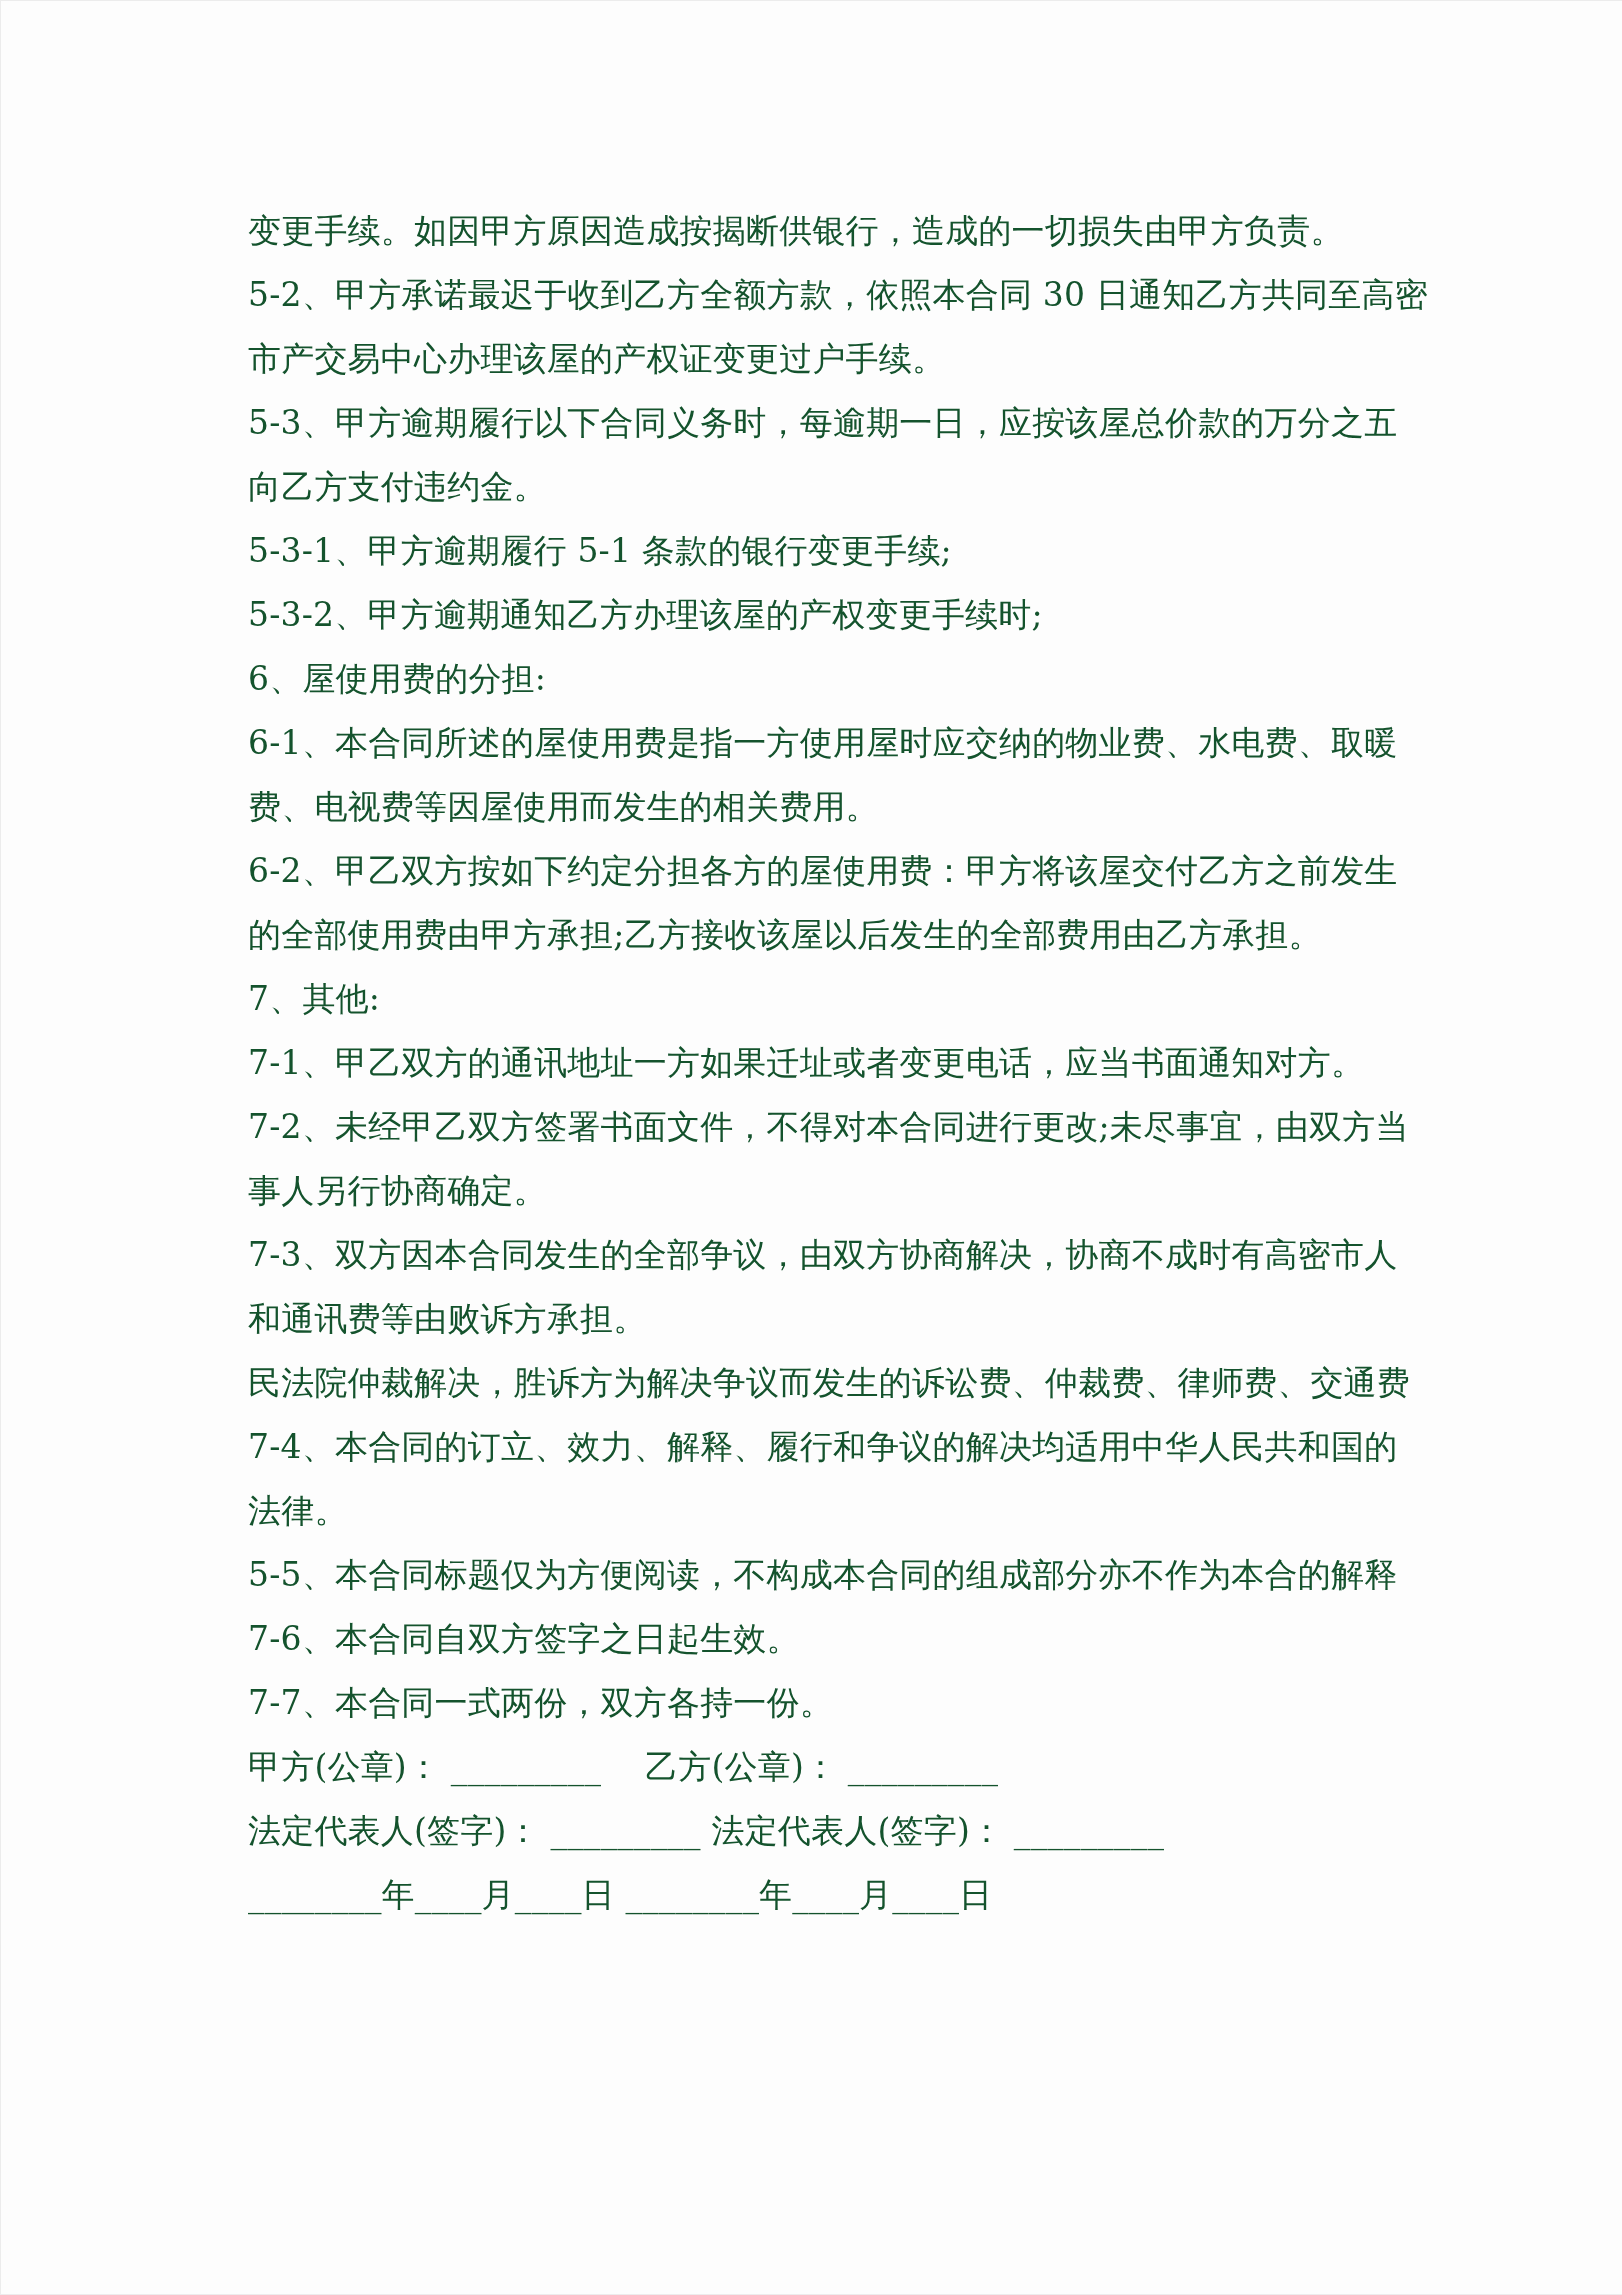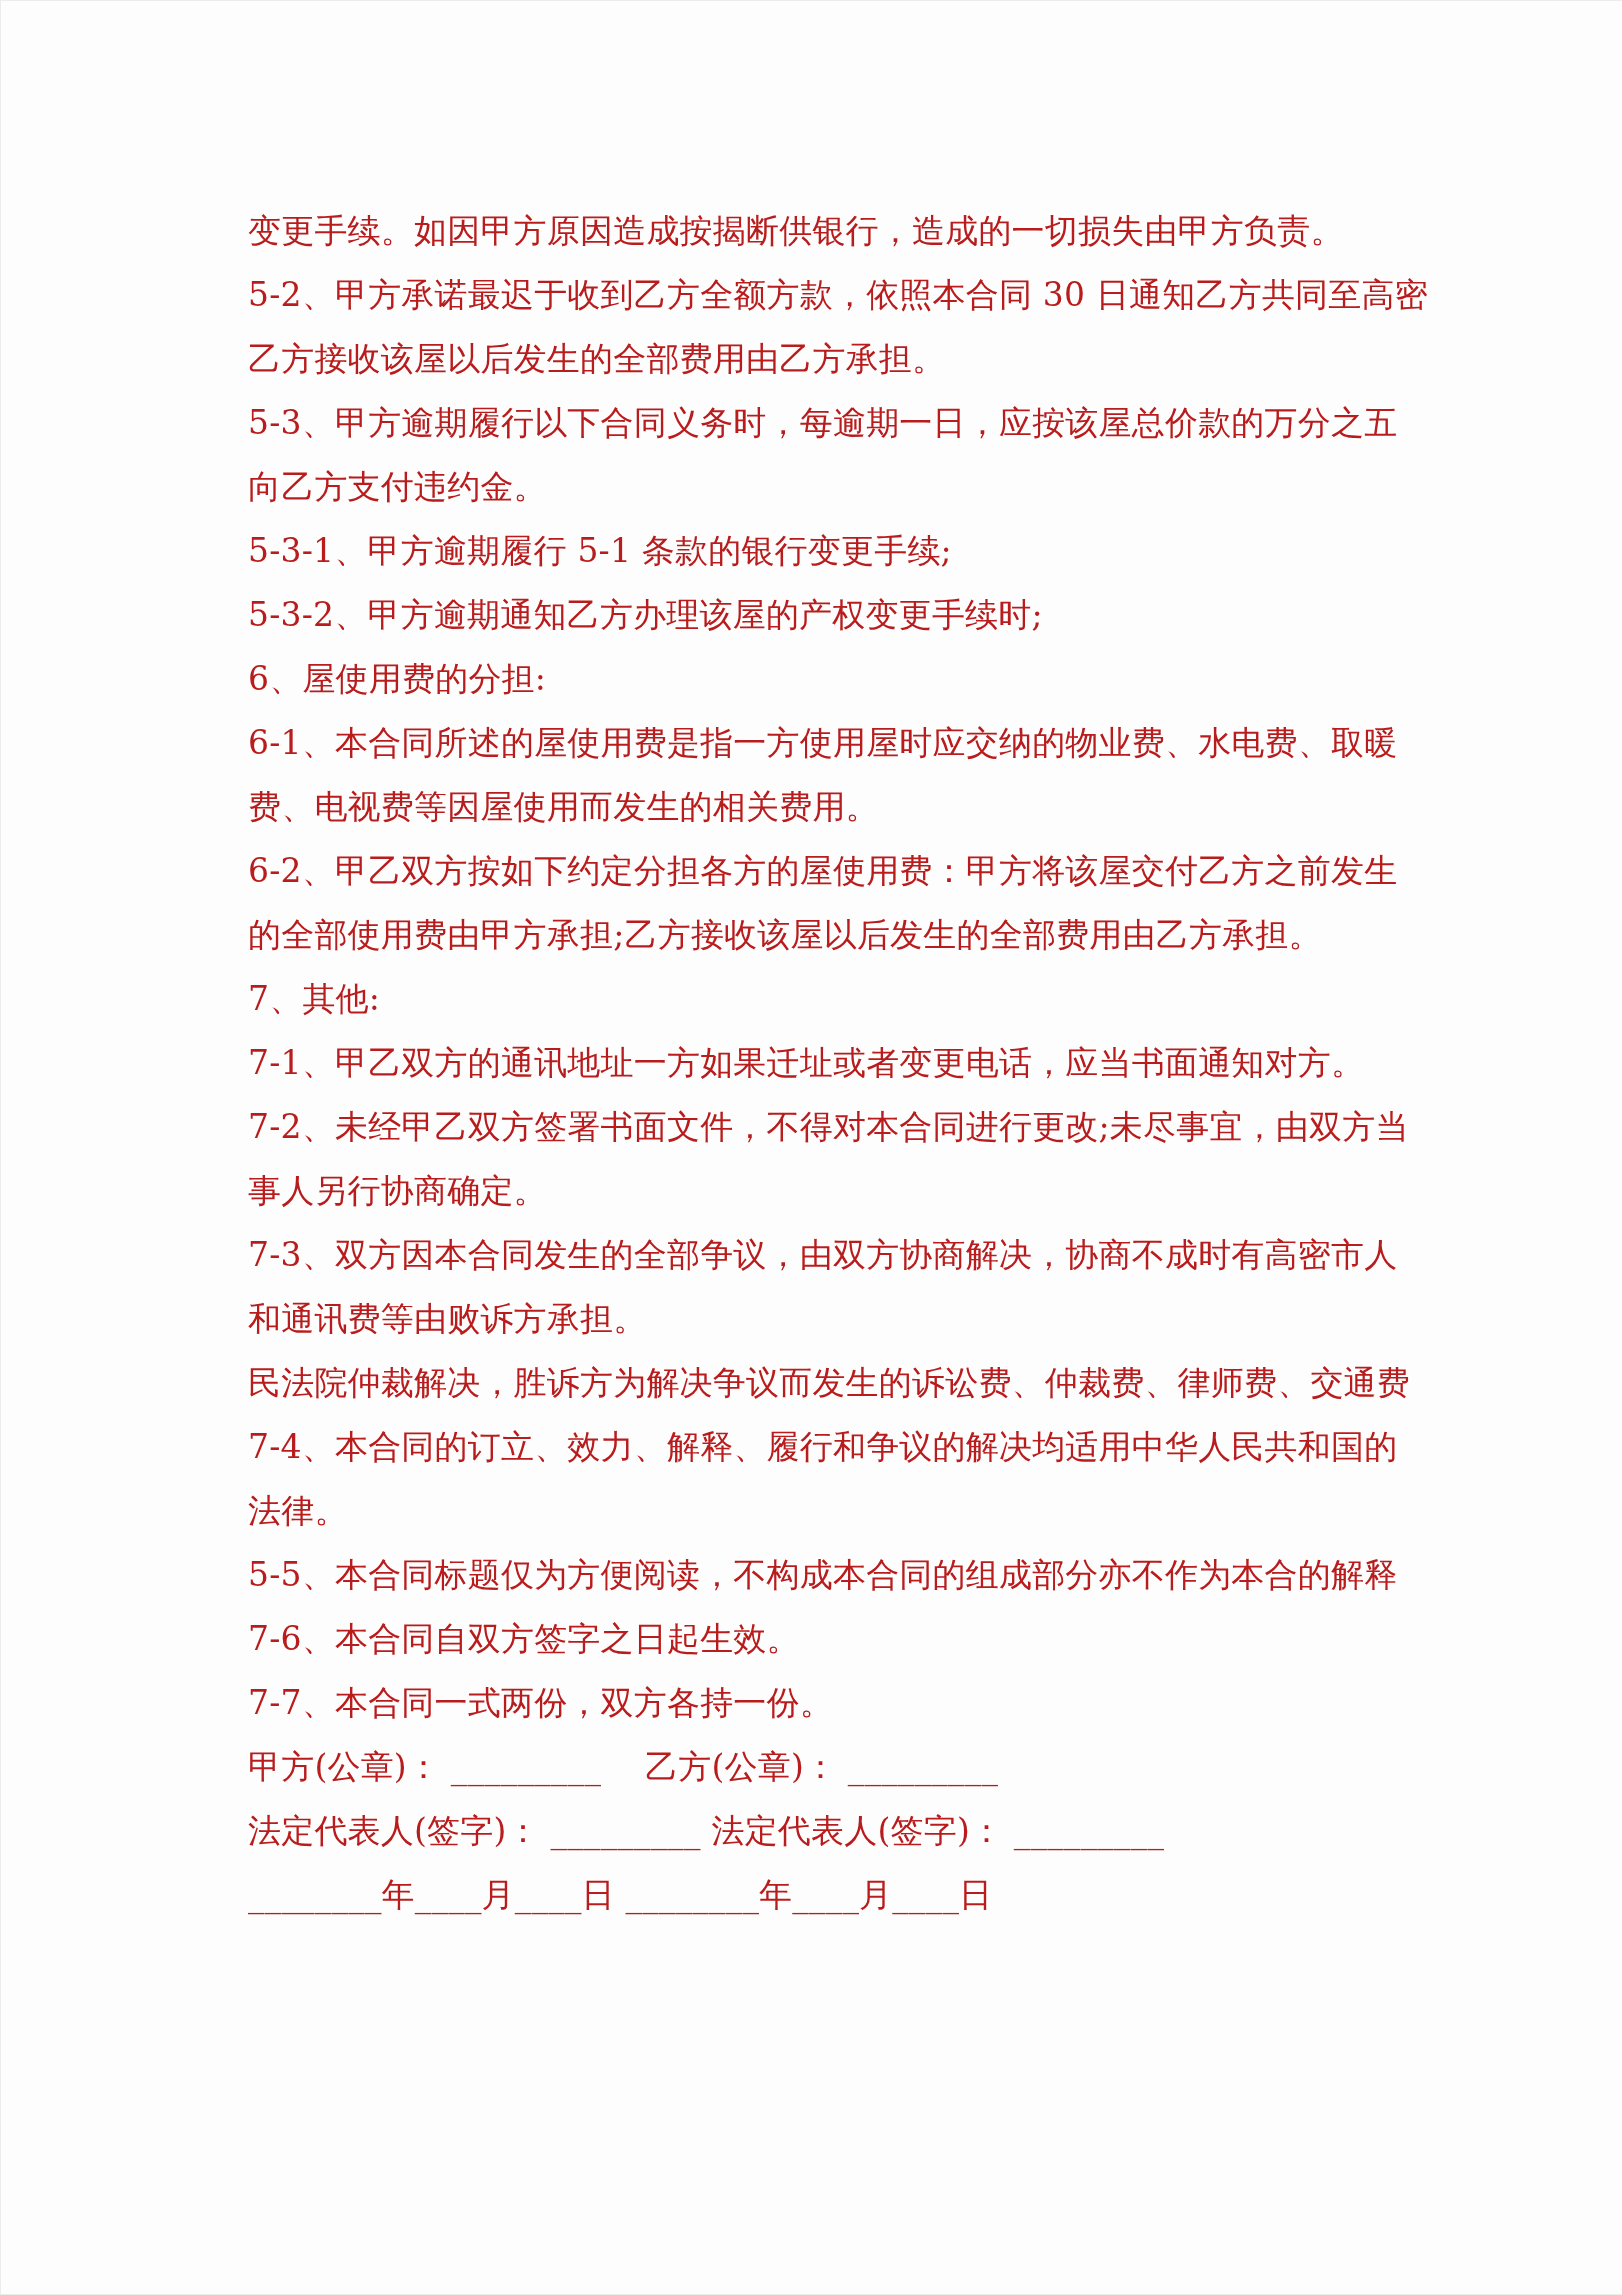--- a/index.html
+++ b/index.html
@@ -27,34 +27,34 @@
   .content {
     position: absolute;
     left: 247px;
     top: 198px;
     width: 1171px;
   }
   .line {
     font-size: 33px;
     line-height: 64px;
     height: 64px;
-    color: #b91c1c;
+    color: #14532d;
     white-space: nowrap;
     letter-spacing: 0.2px;
     text-rendering: optimizeLegibility;
   }
 </style>
 </head>
 <body>
 
 <div class="page">
   <div class="content">
     <div class="line">变更手续。如因甲方原因造成按揭断供银行，造成的一切损失由甲方负责。</div>
     <div class="line">5-2、甲方承诺最迟于收到乙方全额方款，依照本合同 30 日通知乙方共同至高密</div>
-    <div class="line">乙方接收该屋以后发生的全部费用由乙方承担。</div>
+    <div class="line">市产交易中心办理该屋的产权证变更过户手续。</div>
     <div class="line">5-3、甲方逾期履行以下合同义务时，每逾期一日，应按该屋总价款的万分之五</div>
     <div class="line">向乙方支付违约金。</div>
     <div class="line">5-3-1、甲方逾期履行 5-1 条款的银行变更手续;</div>
     <div class="line">5-3-2、甲方逾期通知乙方办理该屋的产权变更手续时;</div>
     <div class="line">6、屋使用费的分担:</div>
     <div class="line">6-1、本合同所述的屋使用费是指一方使用屋时应交纳的物业费、水电费、取暖</div>
     <div class="line">费、电视费等因屋使用而发生的相关费用。</div>
     <div class="line">6-2、甲乙双方按如下约定分担各方的屋使用费：甲方将该屋交付乙方之前发生</div>
     <div class="line">的全部使用费由甲方承担;乙方接收该屋以后发生的全部费用由乙方承担。</div>
     <div class="line">7、其他:</div>

